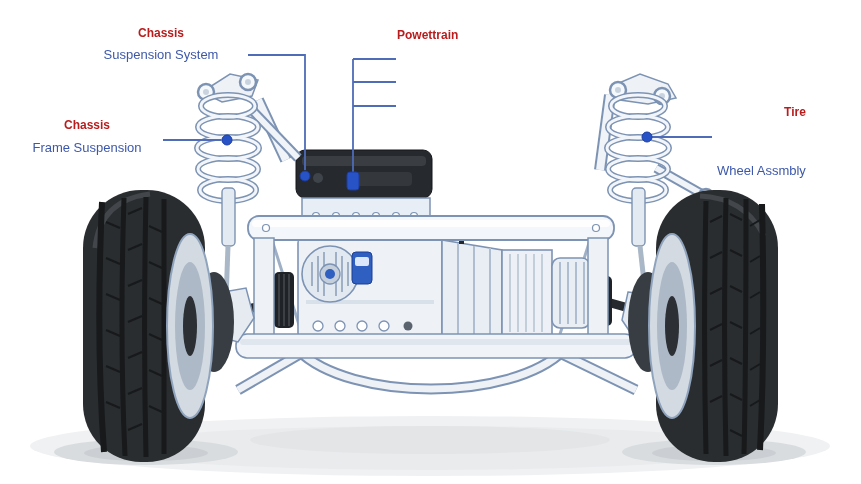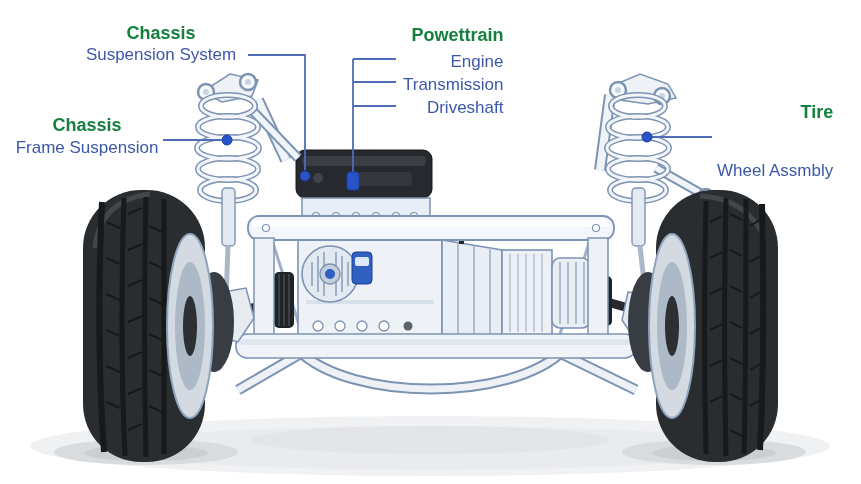--- a/index.html
+++ b/index.html
@@ -5,22 +5,22 @@
   html,body{margin:0;padding:0;background:#ffffff;}
   .stage{
     position:relative;
     width:861px;height:484px;
     overflow:hidden;
     background:#ffffff;
     font-family:"Liberation Sans", sans-serif;
   }
   .stage svg{position:absolute;left:0;top:0;}
   .anno{position:absolute;white-space:nowrap;z-index:2;}
-  .anno .h{font-size:18px;font-weight:700;color:#15803d;line-height:22px;}
-  .anno .l{font-size:17px;font-weight:400;color:#3d58aa;line-height:22px;}
+  .anno .h{font-size:12px;font-weight:700;color:#b91c1c;line-height:22px;}
+  .anno .l{font-size:13px;font-weight:400;color:#3d58aa;line-height:22px;}
   .grp-suspension{left:78px;top:22px;width:166px;text-align:center;}
   .grp-powertrain{left:397px;top:24px;text-align:right;}
   .grp-powertrain .items{margin:4px 0 0 6px;}
   .grp-powertrain .items .l{line-height:23px;}
   .grp-frame{left:6px;top:113px;width:162px;text-align:center;}
   .grp-frame .h{line-height:24px;}
   .grp-tire{left:717px;top:101px;text-align:right;}
   .grp-tire .l{line-height:21px;margin-top:37px;}
 </style>
 </head>
@@ -267,25 +267,20 @@
     </g>
   </svg>
 
   <div class="anno grp-suspension">
     <div class="h">Chassis</div>
     <div class="l">Suspension System</div>
   </div>
 
   <div class="anno grp-powertrain">
     <div class="h">Powettrain</div>
-    <div class="items">
-      <div class="l">Engine</div>
-      <div class="l">Transmission</div>
-      <div class="l">Driveshaft</div>
-    </div>
   </div>
 
   <div class="anno grp-frame">
     <div class="h">Chassis</div>
     <div class="l">Frame Suspension</div>
   </div>
 
   <div class="anno grp-tire">
     <div class="h">Tire</div>
     <div class="l">Wheel Assmbly</div>

